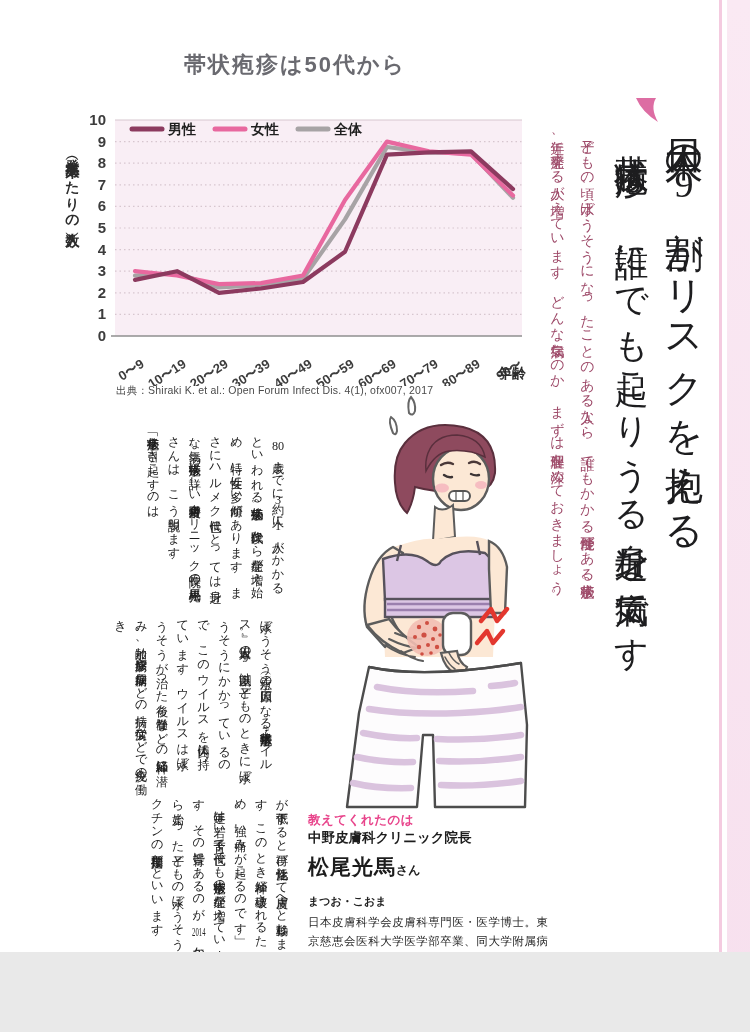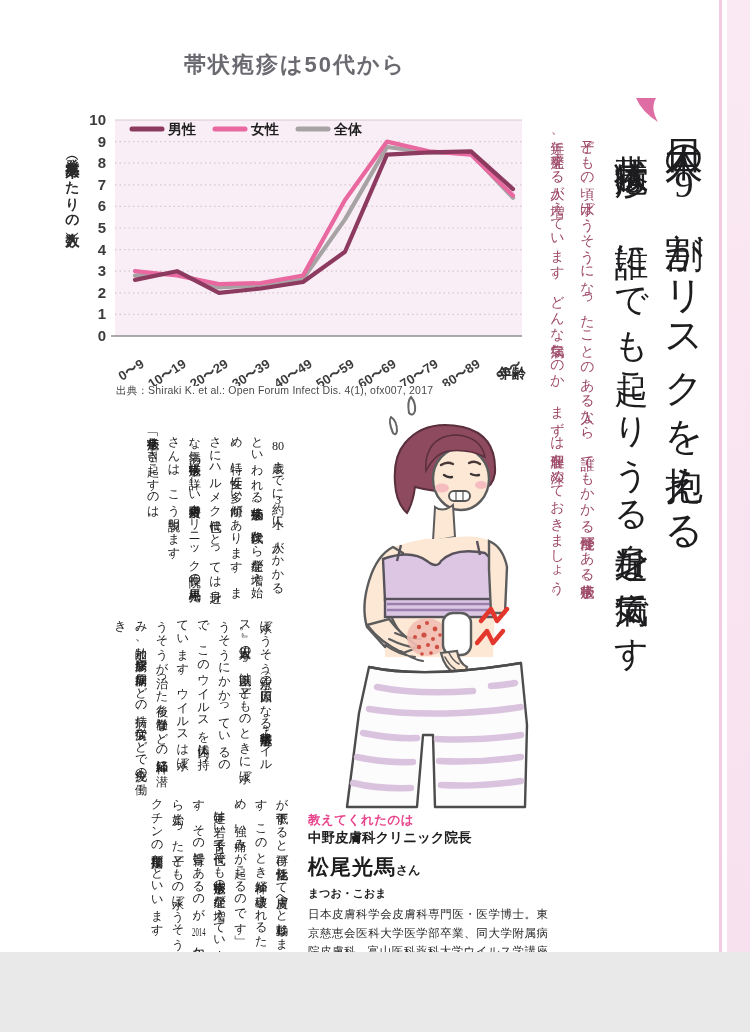--- a/index.html
+++ b/index.html
@@ -41,21 +41,21 @@
   .body-block{position:absolute;font-size:12.2px;line-height:20.8px;color:#1d1d1d;}
   .block-a{left:38px;top:428px;width:250px;height:164px;}
   .block-b{left:36px;top:612px;width:240px;height:164px;}
   .block-c{left:48px;top:790px;width:244px;height:170px;}
   
   .profile{position:absolute;left:308px;top:812px;width:240px;}
   .profile-label{color:#e8448b;font-weight:700;font-size:12.5px;letter-spacing:0.5px;}
   .profile-title{font-weight:700;font-size:13.5px;color:#1c1c1c;}
   .profile-name{font-weight:700;font-size:21px;color:#1c1c1c;margin-top:6px;letter-spacing:1px;}
   .profile-honorific{font-size:12px;font-weight:700;letter-spacing:0;}
-  .profile-kana{font-weight:700;font-size:11px;color:#222;margin-top:5px;}
+  .profile-kana{font-weight:700;font-size:11px;color:#222;margin-top:13px;}
   .profile-bio{font-size:11.5px;line-height:1.62;color:#2a2a2a;margin-top:4px;text-align:justify;}
   
   .footer{position:absolute;left:540px;top:984px;width:172px;display:flex;align-items:baseline;
           justify-content:flex-end;gap:14px;color:#1b1b1b;}
   .footer-issue{font-size:13px;font-weight:700;}
   .footer-mag{font-size:17px;font-weight:700;letter-spacing:2px;}
   .footer-page{font-size:17px;font-weight:500;}
   .illustration{position:absolute;left:285px;top:395px;}
 </style>
 </head>

